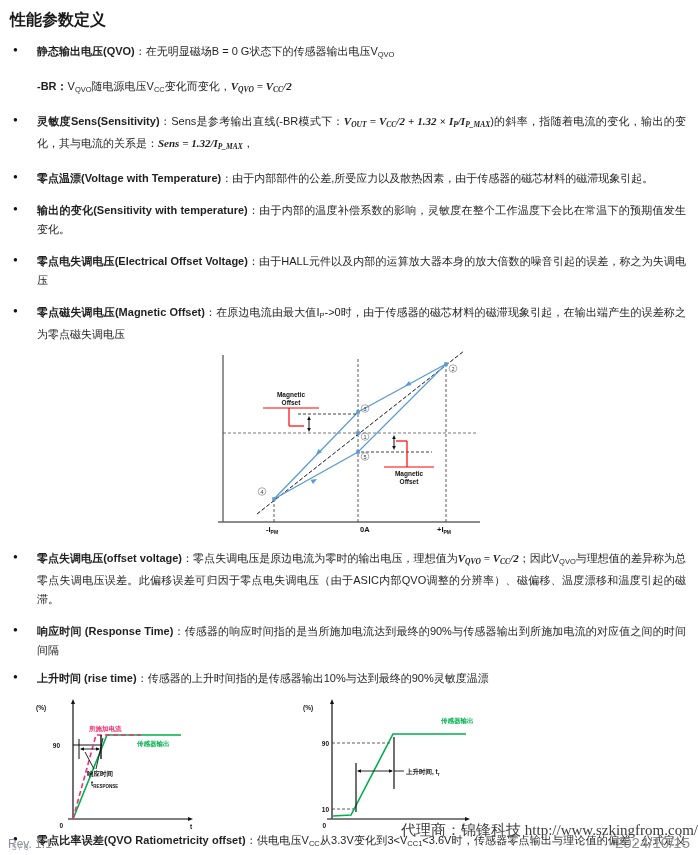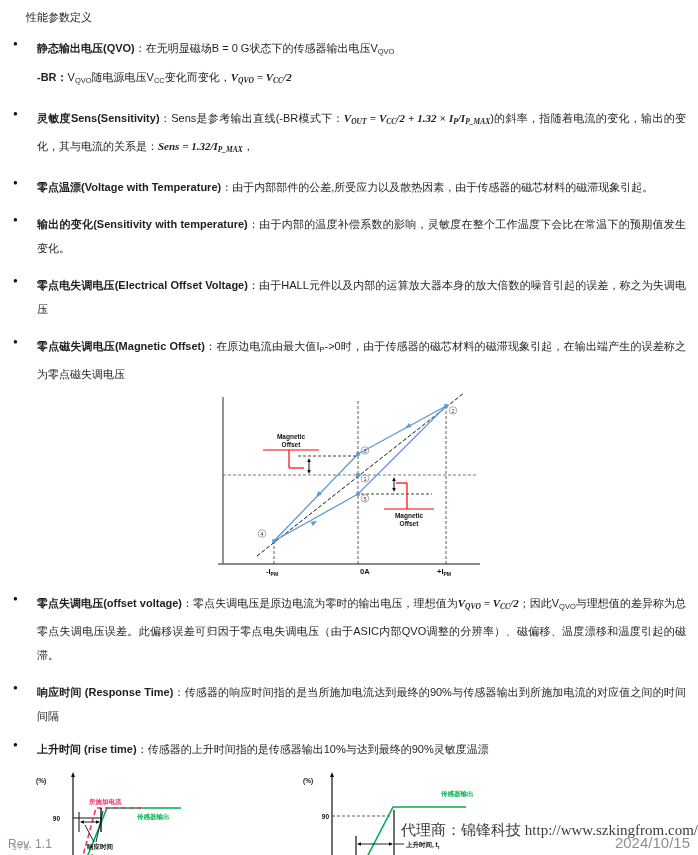--- a/index.html
+++ b/index.html
@@ -1,26 +1,26 @@
 <!DOCTYPE html>
 <html><head>
 <meta charset="utf-8">
 <style>
   html,body{margin:0;padding:0;background:#ffffff;}
   .page{position:relative;width:698px;height:855px;background:#fff;overflow:hidden;
         font-family:"Liberation Sans",sans-serif;color:#1f1f1f;}
   .content{padding:8px 10px 0 10px;}
-  .page-title{font-size:11px;font-weight:400;margin:2px 0 11px 16px;color:#1a1a1a;}
+  .page-title{font-size:16px;font-weight:700;margin:2px 0 11px 0;color:#1a1a1a;}
   .bullet{display:flex;margin:0 0 13px 0;}
   .bullet.tight{margin-bottom:5px;}
   .bullet.med{margin-bottom:9px;}
   .dot{width:24px;flex:none;font-size:8px;padding-top:3px;padding-left:3px;color:#111;}
-  .btext{flex:1;font-size:11px;line-height:24px;text-align:justify;padding-right:2px;}
+  .btext{flex:1;font-size:11px;line-height:19px;text-align:justify;padding-right:2px;}
   .btext p{margin:0;}
-  .btext p + p{margin-top:1px;}
+  .btext p + p{margin-top:13px;}
   .seg-n{font-weight:400;}
   .seg-b{font-weight:700;}
   .seg-sub{font-size:7.5px;vertical-align:-2px;font-weight:inherit;}
   .seg-f{font-family:"Liberation Serif",serif;font-style:italic;font-weight:700;}
   .seg-fs{font-family:"Liberation Serif",serif;font-style:italic;font-weight:700;font-size:7.5px;vertical-align:-2px;}
   .hys-wrap{margin:2px 0 8px 196px;}
   .timing-row{display:flex;margin:2px 0 2px 0;}
   .timing-row svg.left{margin-left:20px;}
   .timing-row svg.right{margin-left:92px;}
   svg{display:block;font-family:"Liberation Sans",sans-serif;}

